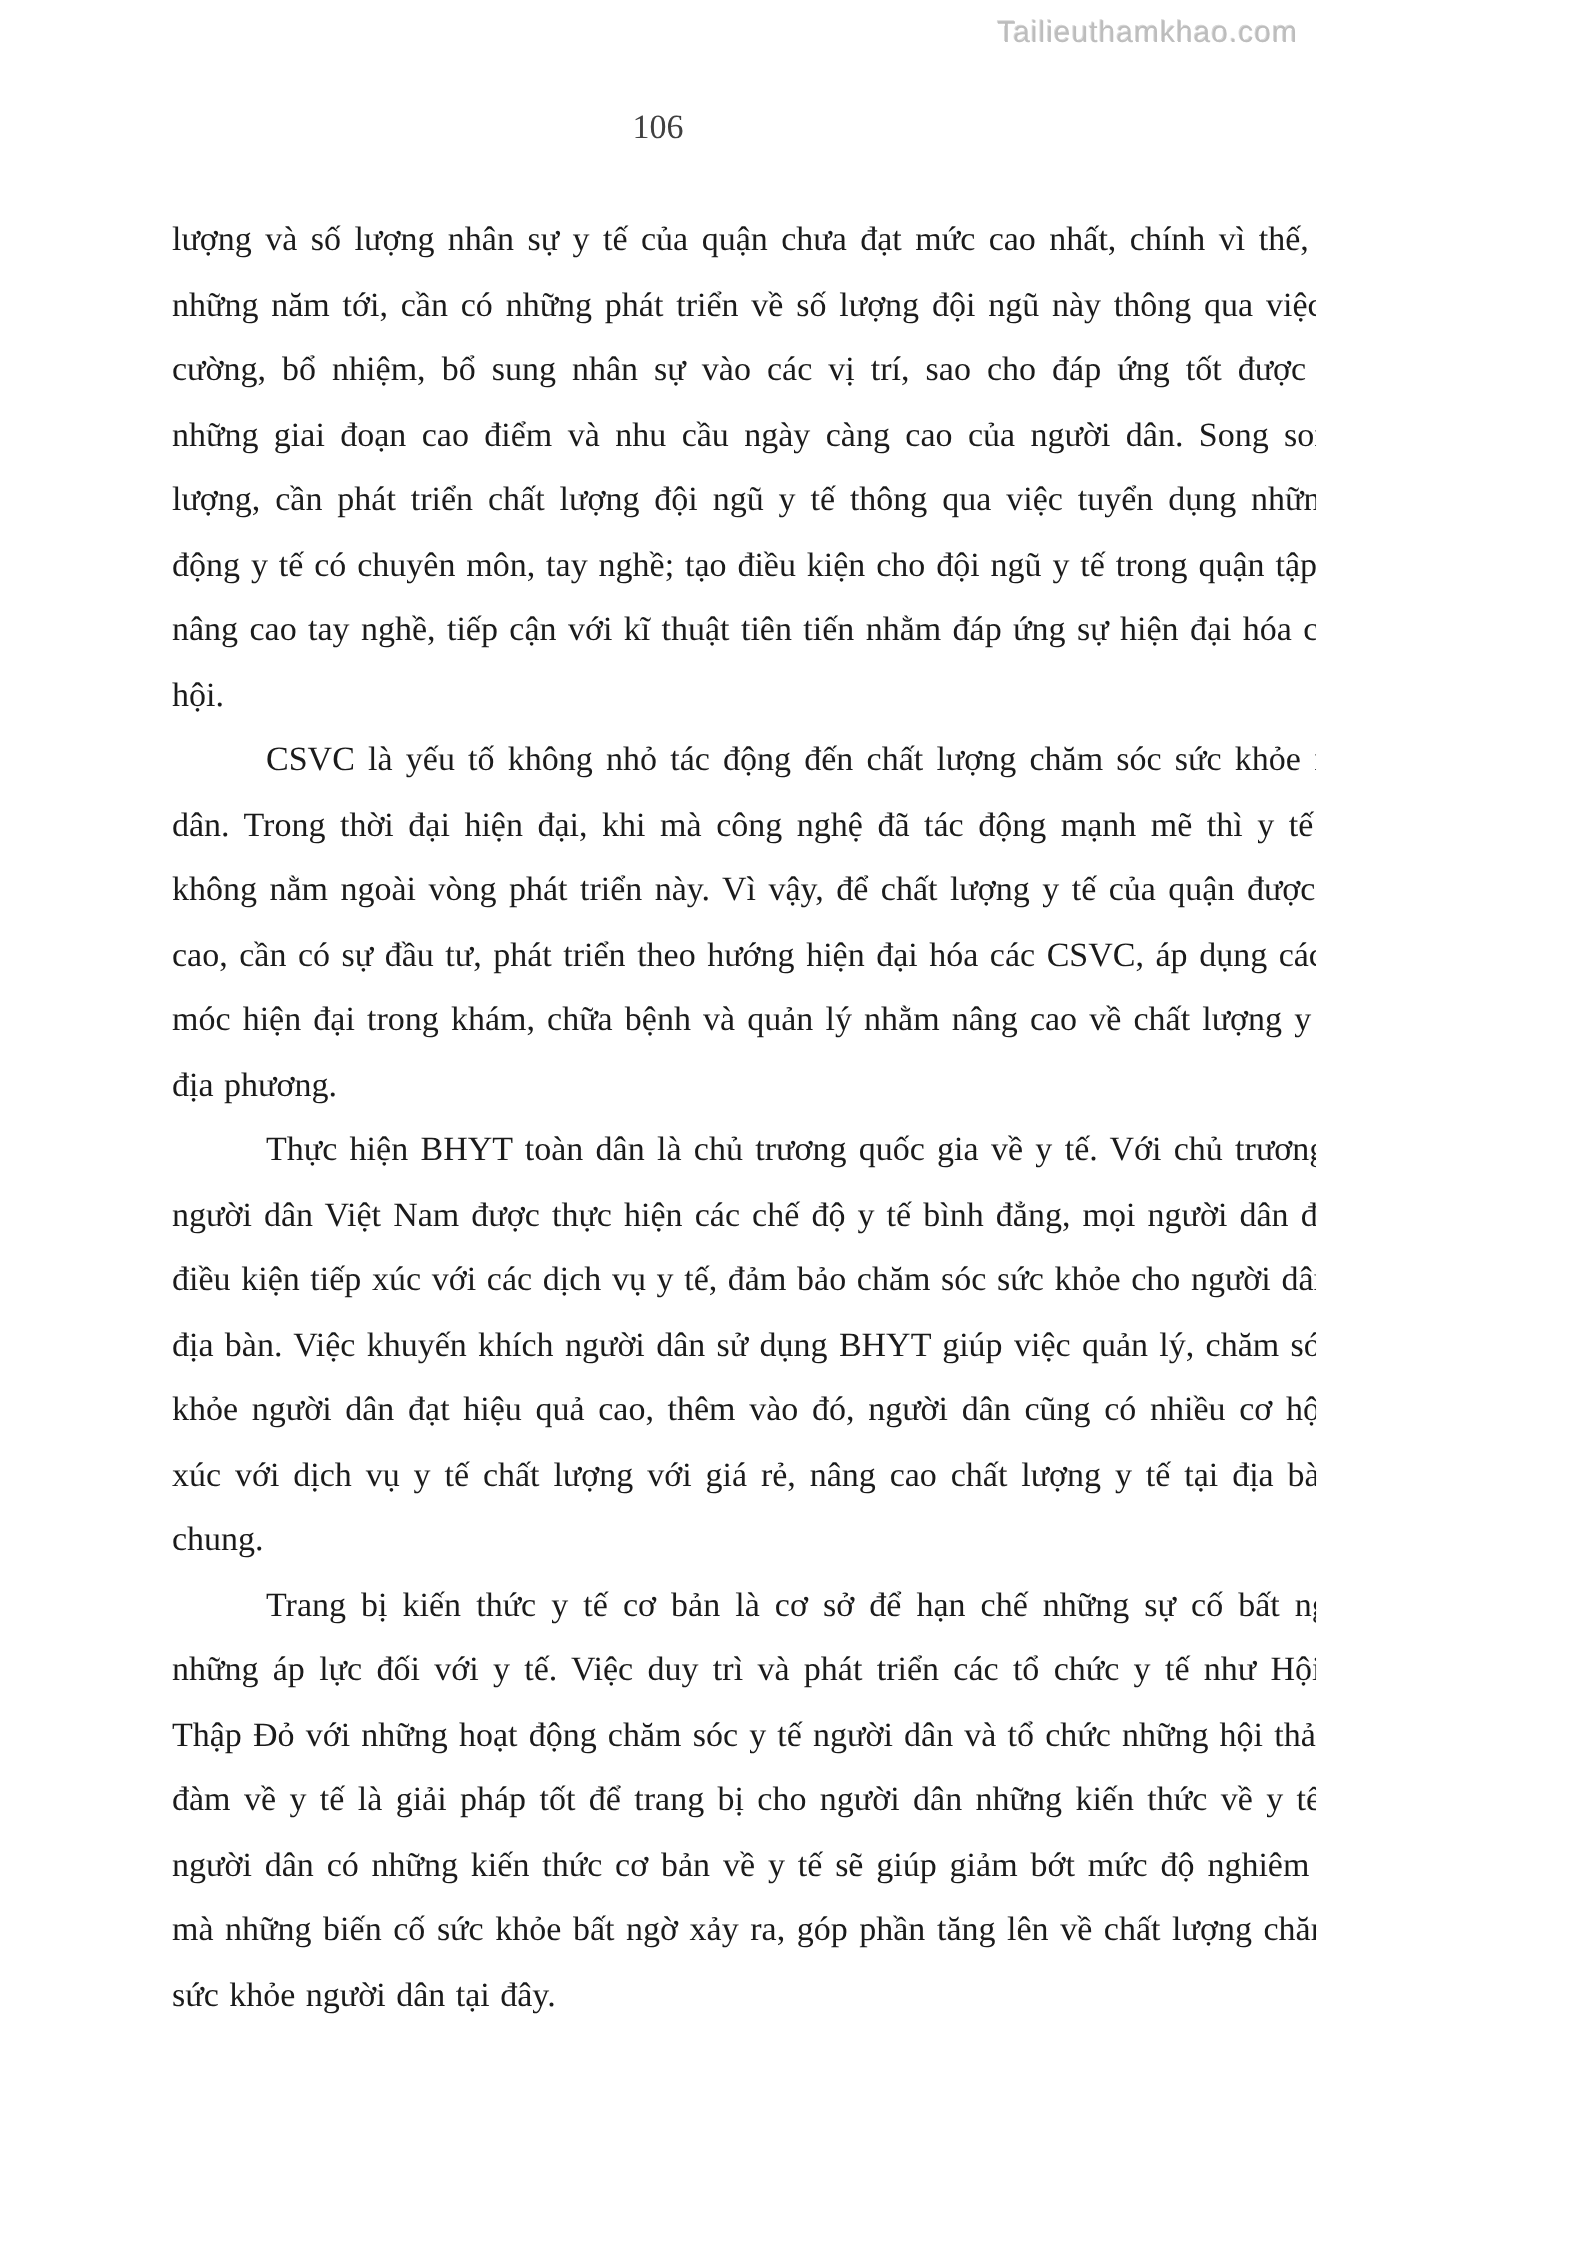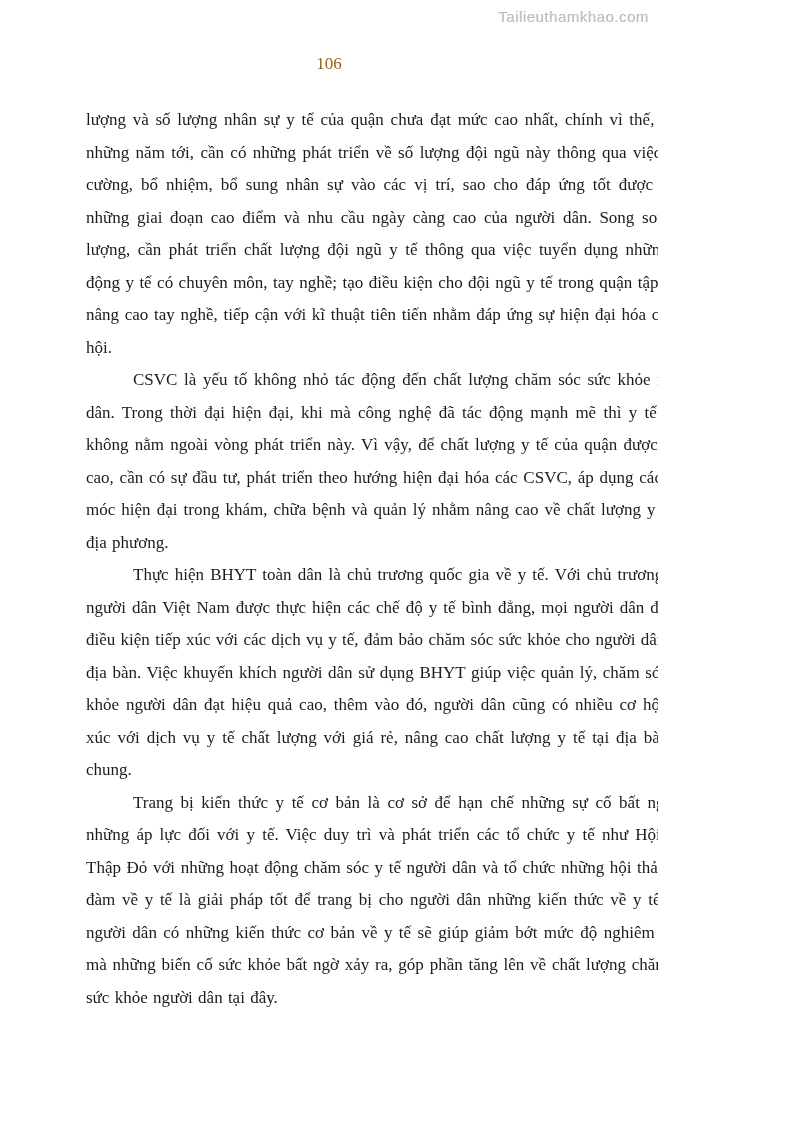--- a/index.html
+++ b/index.html
@@ -27,21 +27,21 @@
     text-shadow: 1px 1px 0 #ffffff, -0.5px -0.5px 0 #d8d8d8;
     user-select: none;
   }
   .page-number {
     position: absolute;
     top: 54px;
     left: 0;
     right: 0;
     text-align: center;
     font-size: 17px;
-    color: #a16207;
+    color: #404040;
   }
   .content {
     position: absolute;
     top: 104px;
     left: 86px;
     width: 611px;
     font-size: 17px;
     line-height: 32.5px;
     text-align: justify;
     word-spacing: 1px;

